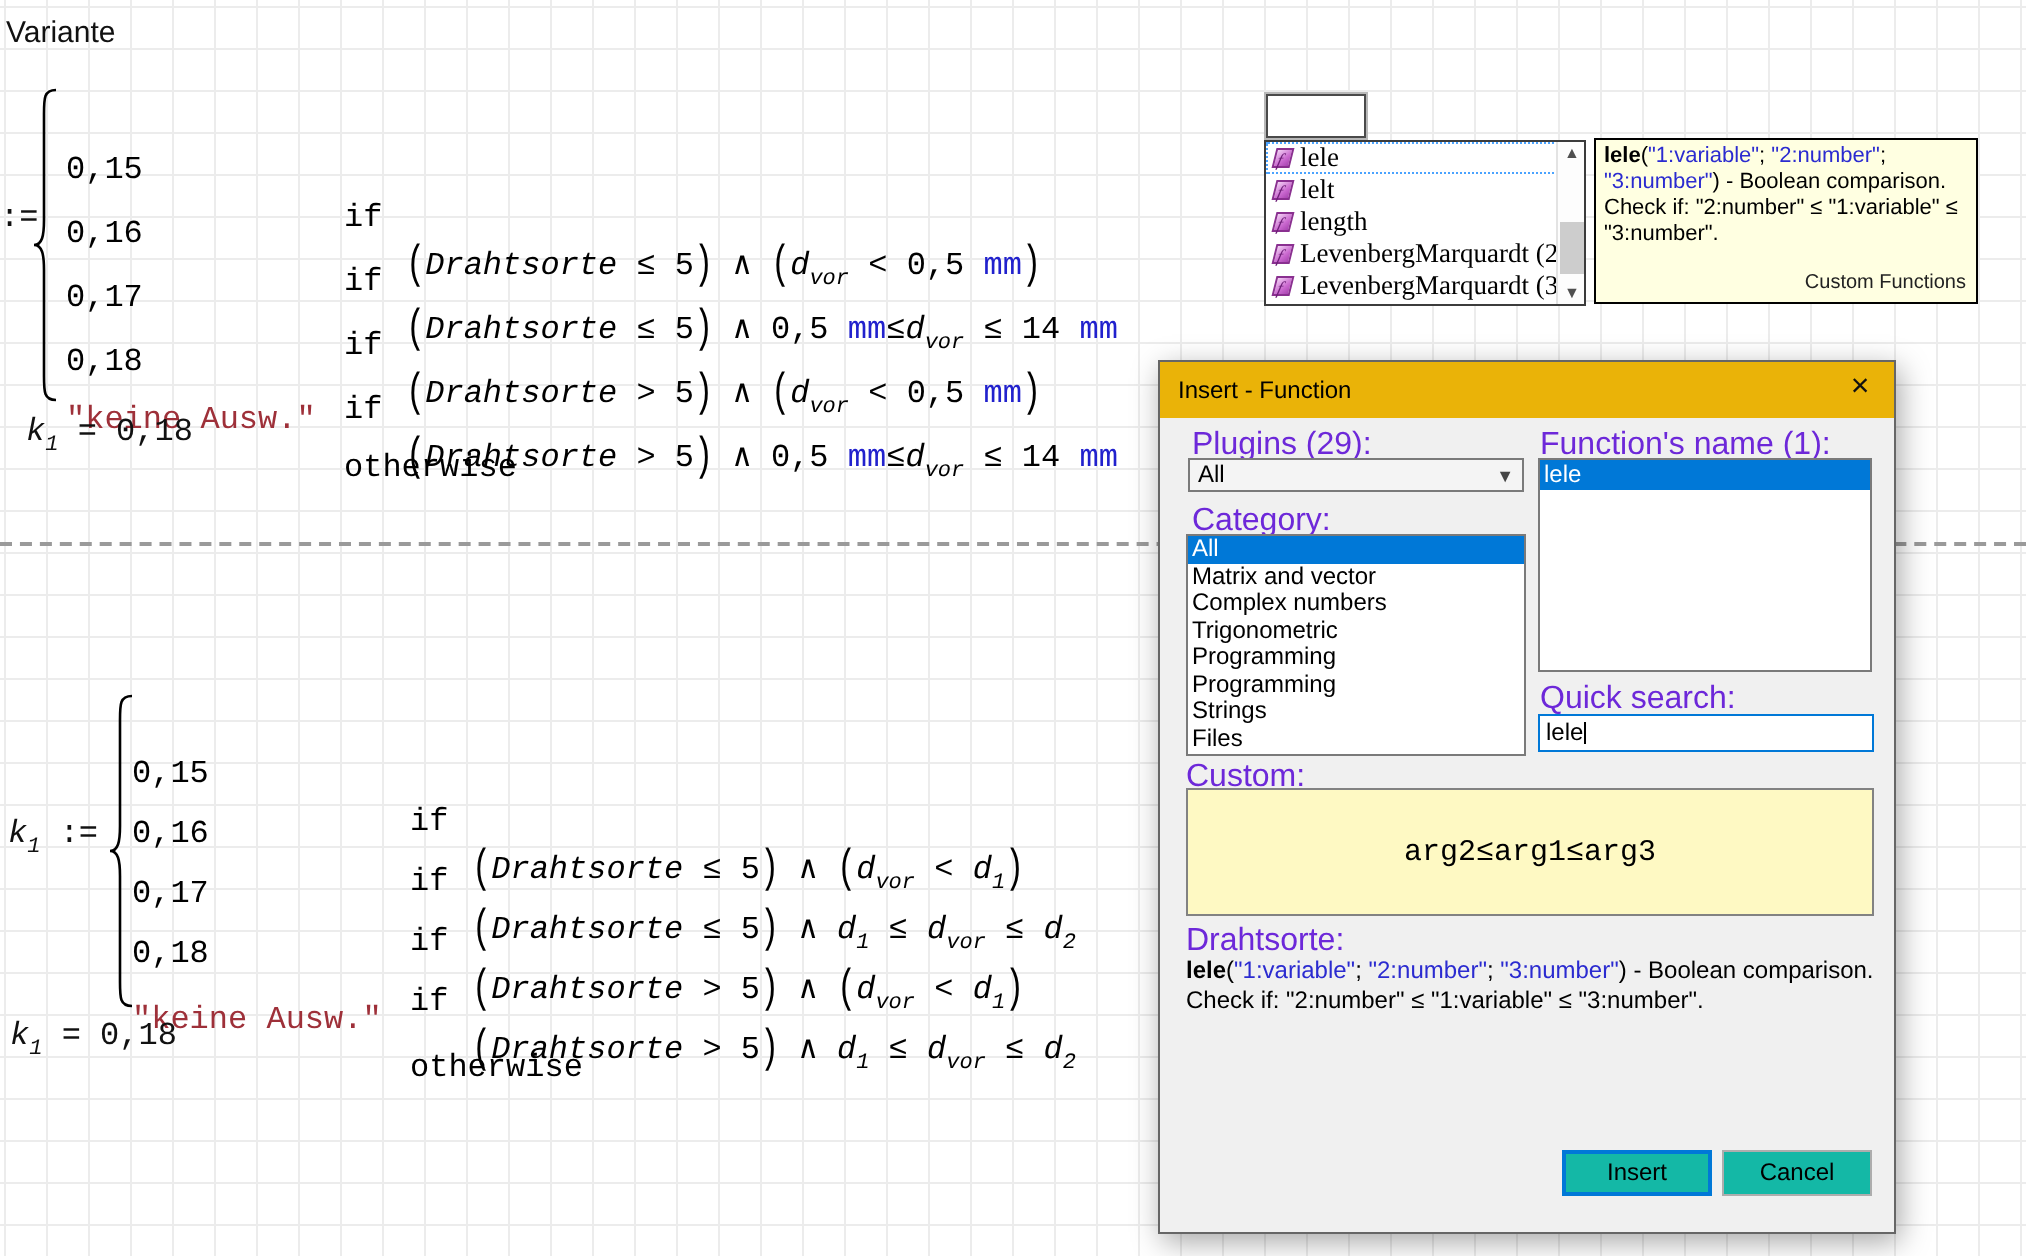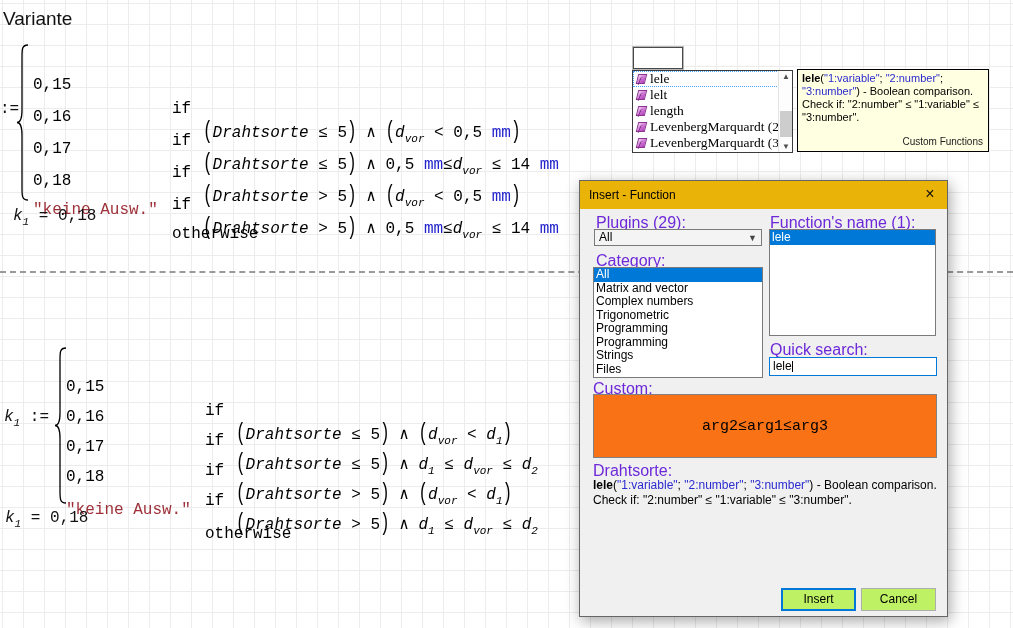--- a/index.html
+++ b/index.html
@@ -11,21 +11,21 @@
       linear-gradient(to right, #ececec 1px, transparent 1px),
       linear-gradient(to bottom, #ececec 1px, transparent 1px);
     background-size: 21px 21px;
     background-position: 2px 3px;
     font-family: "Liberation Sans", "DejaVu Sans", sans-serif;
     color: #000;
   }
   .pagebreak { position:absolute; left:0; right:0; top:271px; height:0; border-top:2px dashed #9a9a9a; }
 
   
-  .txt-region { position:absolute; font-size:19px; color:#111; white-space:pre; }
+  .txt-region { position:absolute; font-size:15px; color:#111; white-space:pre; }
   .math { position:absolute; font-family:"Liberation Mono","DejaVu Sans Mono",monospace; font-size:16px; color:#111; white-space:pre; line-height:24px; }
   .brace { position:absolute; }
   .pwrow { position:absolute; height:24px; font-family:"Liberation Mono","DejaVu Sans Mono",monospace; font-size:16px; line-height:24px; white-space:pre; }
   .col-val { position:absolute; left:0; }
   .col-kw  { position:absolute; left:139px; }
   .col-cond{ position:absolute; left:170px; }
   .t-v { font-style: italic; }
   .t-sb { font-style: italic; font-size:11px; vertical-align:-5px; }
   .t-u { color:#2121cd; }
   .t-st { color:#9e3039; }
@@ -63,25 +63,25 @@
   .dlg-label { position:absolute; font-size:16px; color:#6d28d9; white-space:nowrap; }
   .combo { position:absolute; left:14px; top:48px; width:168px; height:17px; background:#f4f4f4; border:1px solid #7a7a7a; line-height:15px; padding-left:4px; }
   .combo-arrow { position:absolute; right:4px; top:1px; color:#454545; font-size:9px; }
   .listbox { position:absolute; background:#fff; border:1px solid #7a7a7a; overflow:hidden; }
   .lb-cat { left:13px; top:86px; width:170px; height:111px; }
   .lb-fn  { left:189px; top:48px; width:167px; height:107px; }
   .lb-row { height:13.5px; line-height:13.5px; padding:0 2px; white-space:nowrap; font-size:12px; }
   .lb-row.sel { background:#0078d7; color:#fff; }
   .lb-fn .lb-row { height:15px; line-height:15px; }
   .quick { position:absolute; left:189px; top:176px; width:168px; height:19px; background:#fff; border:1px solid #0078d7; line-height:17px; padding-left:3px; font-size:12px; }
-  .example-box { position:absolute; left:13px; top:213px; width:344px; height:64px; background:#f97316; border:1px solid #828282;
+  .example-box { position:absolute; left:13px; top:213px; width:344px; height:64px; background:#fef9c3; border:1px solid #828282;
     display:flex; align-items:center; justify-content:center;
     font-family:"Liberation Mono","DejaVu Sans Mono",monospace; font-size:15px; }
   .desc-text { position:absolute; left:13px; top:297px; width:344px; font-size:12px; line-height:15px; }
-  .btn { position:absolute; top:407px; width:75px; height:23px; background:#bef264; border:1px solid #adadad; text-align:center; line-height:21px; font-size:12px; }
+  .btn { position:absolute; top:394px; width:75px; height:23px; background:#14b8a6; border:1px solid #adadad; text-align:center; line-height:21px; font-size:12px; }
   .btn.default { border:2px solid #0078d7; line-height:19px; }
 </style>
 </head>
 <body>
 
 <div class="stage">
 
   <div class="pagebreak"></div>
 
   <div class="txt-region" style="left:3px; top:8px;">Variante</div>

